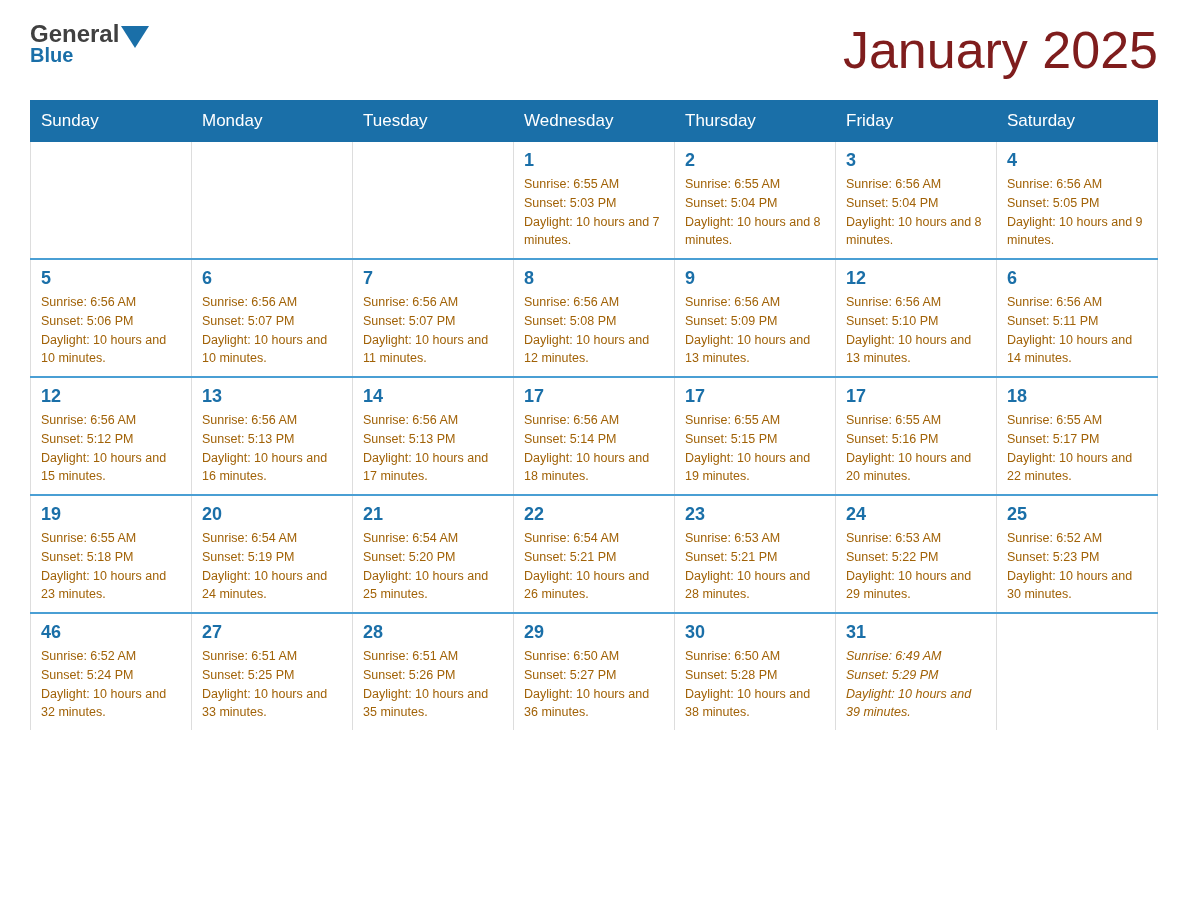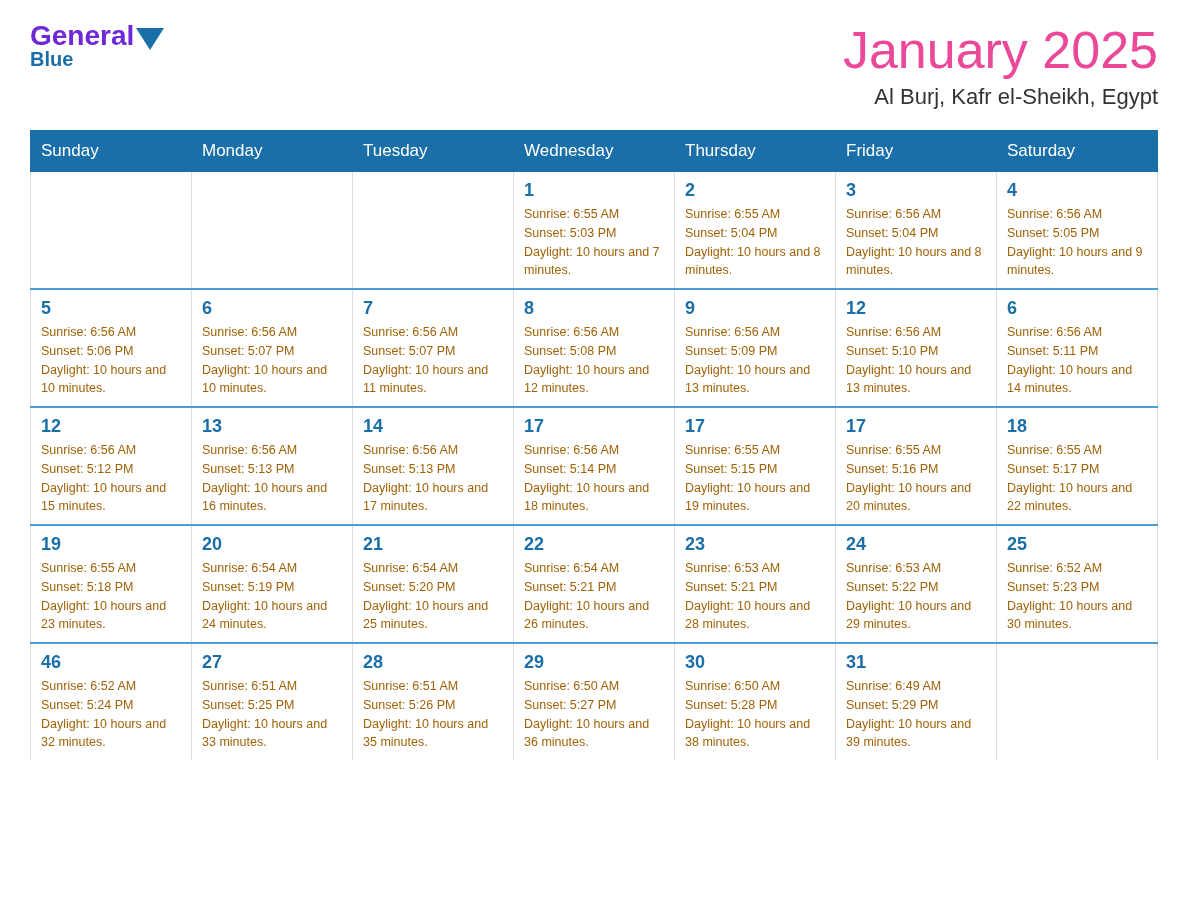--- a/index.html
+++ b/index.html
@@ -19,23 +19,23 @@
     .logo {
       display: flex;
       flex-direction: column;
       align-items: flex-start;
     }
     .logo-top {
       display: flex;
       align-items: center;
     }
     .logo-general {
-      font-size: 28px;
+      font-size: 24px;
       font-weight: bold;
-      color: #6d28d9;
+      color: #404040;
     }
     .logo-triangle {
       width: 0;
       height: 0;
       border-left: 14px solid transparent;
       border-right: 14px solid transparent;
       border-top: 22px solid #1a6fa8;
       margin-left: 2px;
       margin-top: 5px;
     }
@@ -44,21 +44,21 @@
       font-weight: bold;
       color: #1a6fa8;
       margin-top: -4px;
     }
     .title-section {
       text-align: right;
     }
     .month-title {
       font-size: 52px;
       font-weight: normal;
-      color: #ec4899;
+      color: #7f1d1d;
     }
     .location-title {
       font-size: 22px;
       color: #333;
       margin-top: 4px;
     }
     table {
       width: 100%;
       border-collapse: collapse;
       padding-left: 48px;
@@ -110,21 +110,20 @@
 <div class="header">
   <div class="logo">
     <div class="logo-top">
       <span class="logo-general">General</span>
       <div class="logo-triangle"></div>
     </div>
     <span class="logo-blue">Blue</span>
   </div>
   <div class="title-section">
     <div class="month-title">January 2025</div>
-    <div class="location-title">Al Burj, Kafr el-Sheikh, Egypt</div>
   </div>
 </div>
 
 <table>
   <thead>
     <tr>
     <th>Sunday</th>
         <th>Monday</th>
         <th>Tuesday</th>
         <th>Wednesday</th>
@@ -321,20 +320,20 @@
 Daylight: 10 hours and 36 minutes.</div>
         </td>
         <td>
           <div class="day-number">30</div>
           <div class="day-info" style="white-space: pre-line;">Sunrise: 6:50 AM
 Sunset: 5:28 PM
 Daylight: 10 hours and 38 minutes.</div>
         </td>
         <td>
           <div class="day-number">31</div>
-          <div class="day-info" style="white-space: pre-line;">Sunrise: 6:49 AM
+          <div class="day-info" style="white-space: pre-line; font-style: italic;">Sunrise: 6:49 AM
 Sunset: 5:29 PM
 Daylight: 10 hours and 39 minutes.</div>
         </td>
         <td></td>
       </tr>
     </tbody>
 </table>
 
 </body></html>

